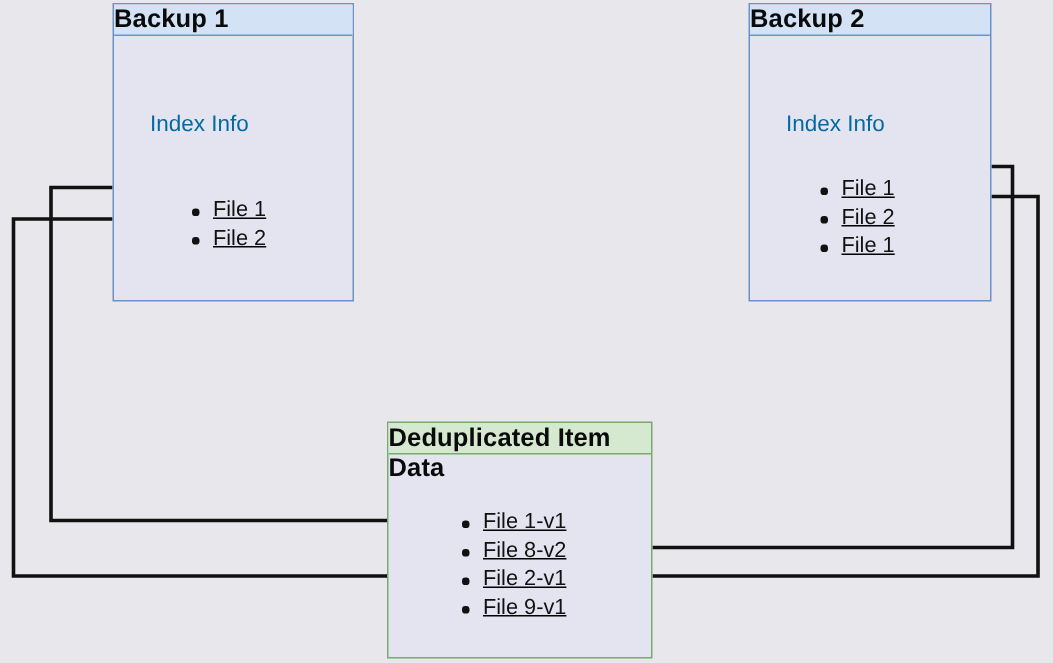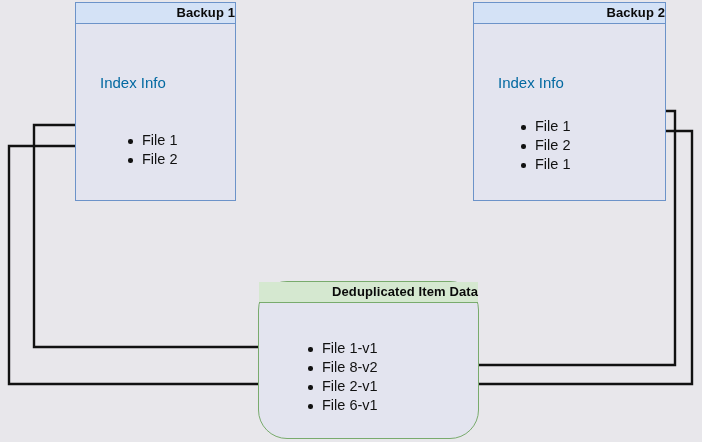--- a/index.html
+++ b/index.html
@@ -33,22 +33,22 @@
     border: 1.5px solid #6c93c9;
     background: #e3e4ef;
   }
   .node-box.green {
     border-color: #79ab6d;
   }
   .node-header {
     box-sizing: border-box;
     height: 21px;
     line-height: 20px;
-    text-align: right;
-    font-size: 13px;
+    text-align: left;
+    font-size: 17px;
     font-weight: bold;
     color: #0a0a0a;
     background: #d4e2f6;
     border-bottom: 1.5px solid #6c93c9;
     letter-spacing: 0.1px;
   }
   .node-box.green .node-header {
     background: #d5e8d0;
     border-bottom-color: #79ab6d;
   }
@@ -60,20 +60,21 @@
     position: absolute;
     font-size: 15px;
     color: #0369a1;
     white-space: nowrap;
   }
   .file-list {
     position: absolute;
     margin: 0;
     padding: 0;
     list-style: none;
+    text-decoration: underline;
   }
   .file-list li {
     font-size: 14.5px;
     color: #111111;
     white-space: nowrap;
     height: 19px;
     line-height: 19px;
     position: relative;
     padding-left: 17px;
   }
@@ -120,37 +121,37 @@
     <div class="node-header">Backup 1</div>
     <div class="node-body">
       <div class="heading-text" style="left:24px; top:50px;">Index Info</div>
       <ul class="file-list" style="left:49px; top:107px;">
         <li>File 1</li>
         <li>File 2</li>
       </ul>
     </div>
   </div>
 
-  <div class="node-box" style="left:473px; top:2px; width:193px; height:199px;">
+  <div class="node-box" style="left:499px; top:2px; width:162px; height:199px;">
     <div class="node-header">Backup 2</div>
     <div class="node-body">
       <div class="heading-text" style="left:24px; top:50px;">Index Info</div>
       <ul class="file-list" style="left:44px; top:93px;">
         <li>File 1</li>
         <li>File 2</li>
         <li>File 1</li>
       </ul>
     </div>
   </div>
 
-  <div class="node-box green" style="left:258px; top:281px; width:221px; height:158px;border-radius:29px;">
+  <div class="node-box green" style="left:258px; top:281px; width:177px; height:158px;">
     <div class="node-header">Deduplicated Item Data</div>
     <div class="node-body">
       <ul class="file-list dedup-list" style="left:46px; top:36px;">
         <li>File 1-v1</li>
         <li>File 8-v2</li>
         <li>File 2-v1</li>
-        <li>File 6-v1</li>
+        <li>File 9-v1</li>
       </ul>
     </div>
   </div>
 
 </div>
 
 </body></html>

